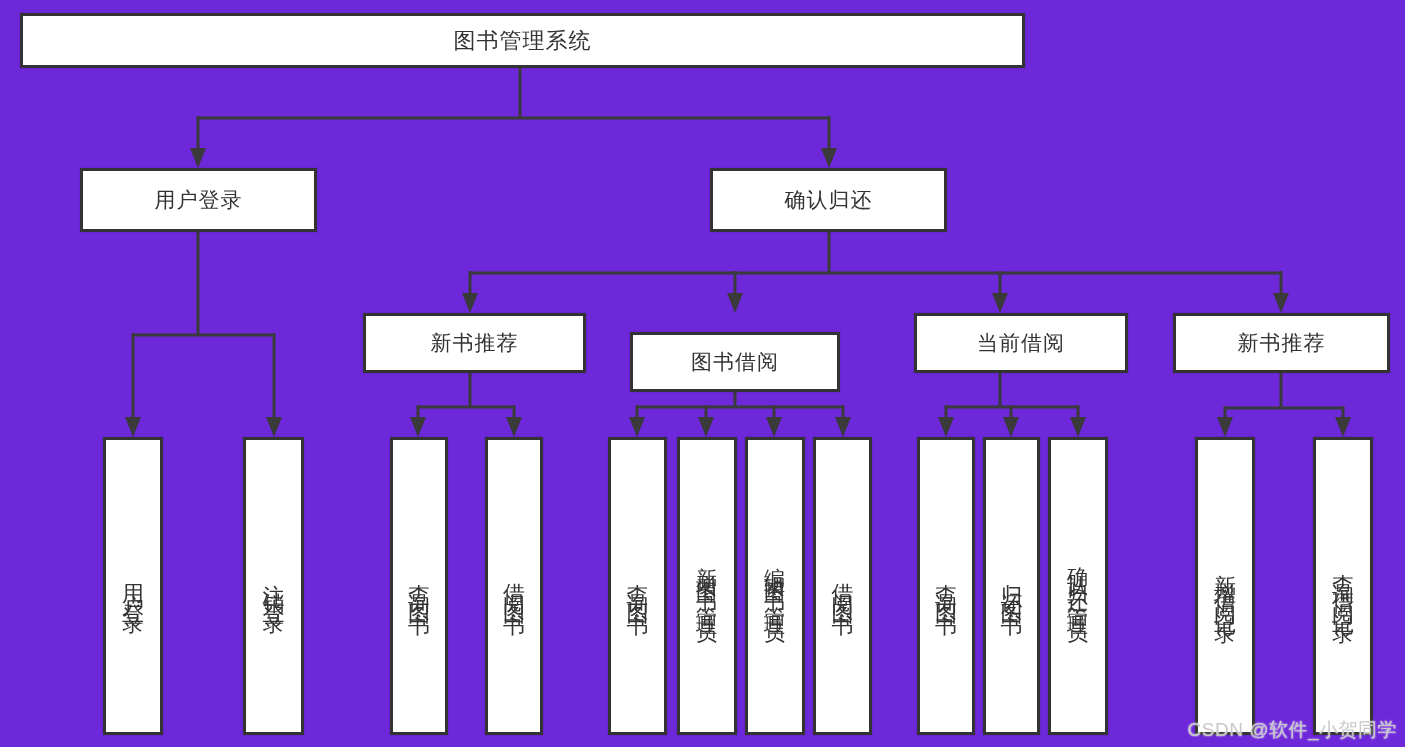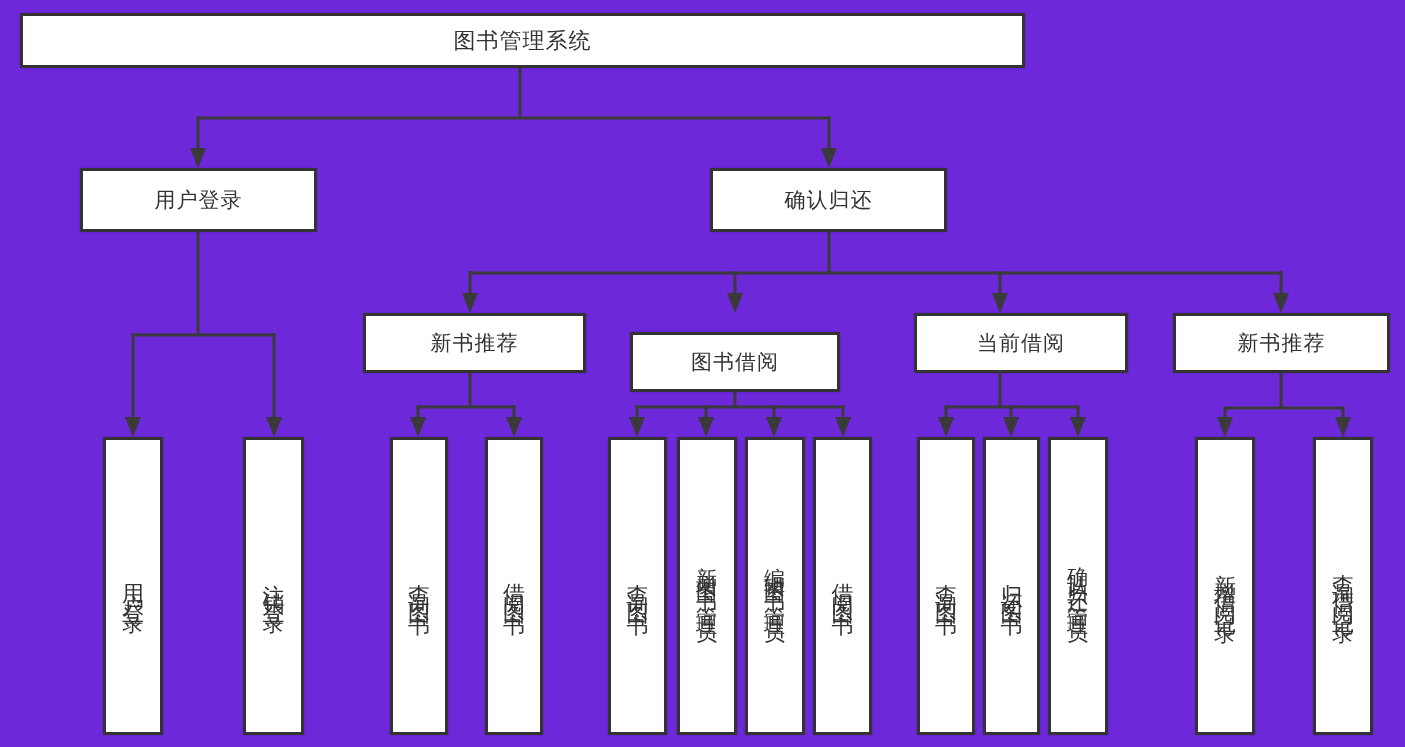--- a/index.html
+++ b/index.html
@@ -184,14 +184,15 @@
     <span class="vlabel long">确认归还（管理员）</span>
   </div>
 
   <div class="box leaf" style="left:1195px; width:60px;">
     <span class="vlabel">新增借阅记录</span>
   </div>
   <div class="box leaf" style="left:1313px; width:60px;">
     <span class="vlabel">查询借阅记录</span>
   </div>
 
+  <div class="watermark">CSDN @软件_小贺同学</div>
 
 </div>
 
 </body></html>

